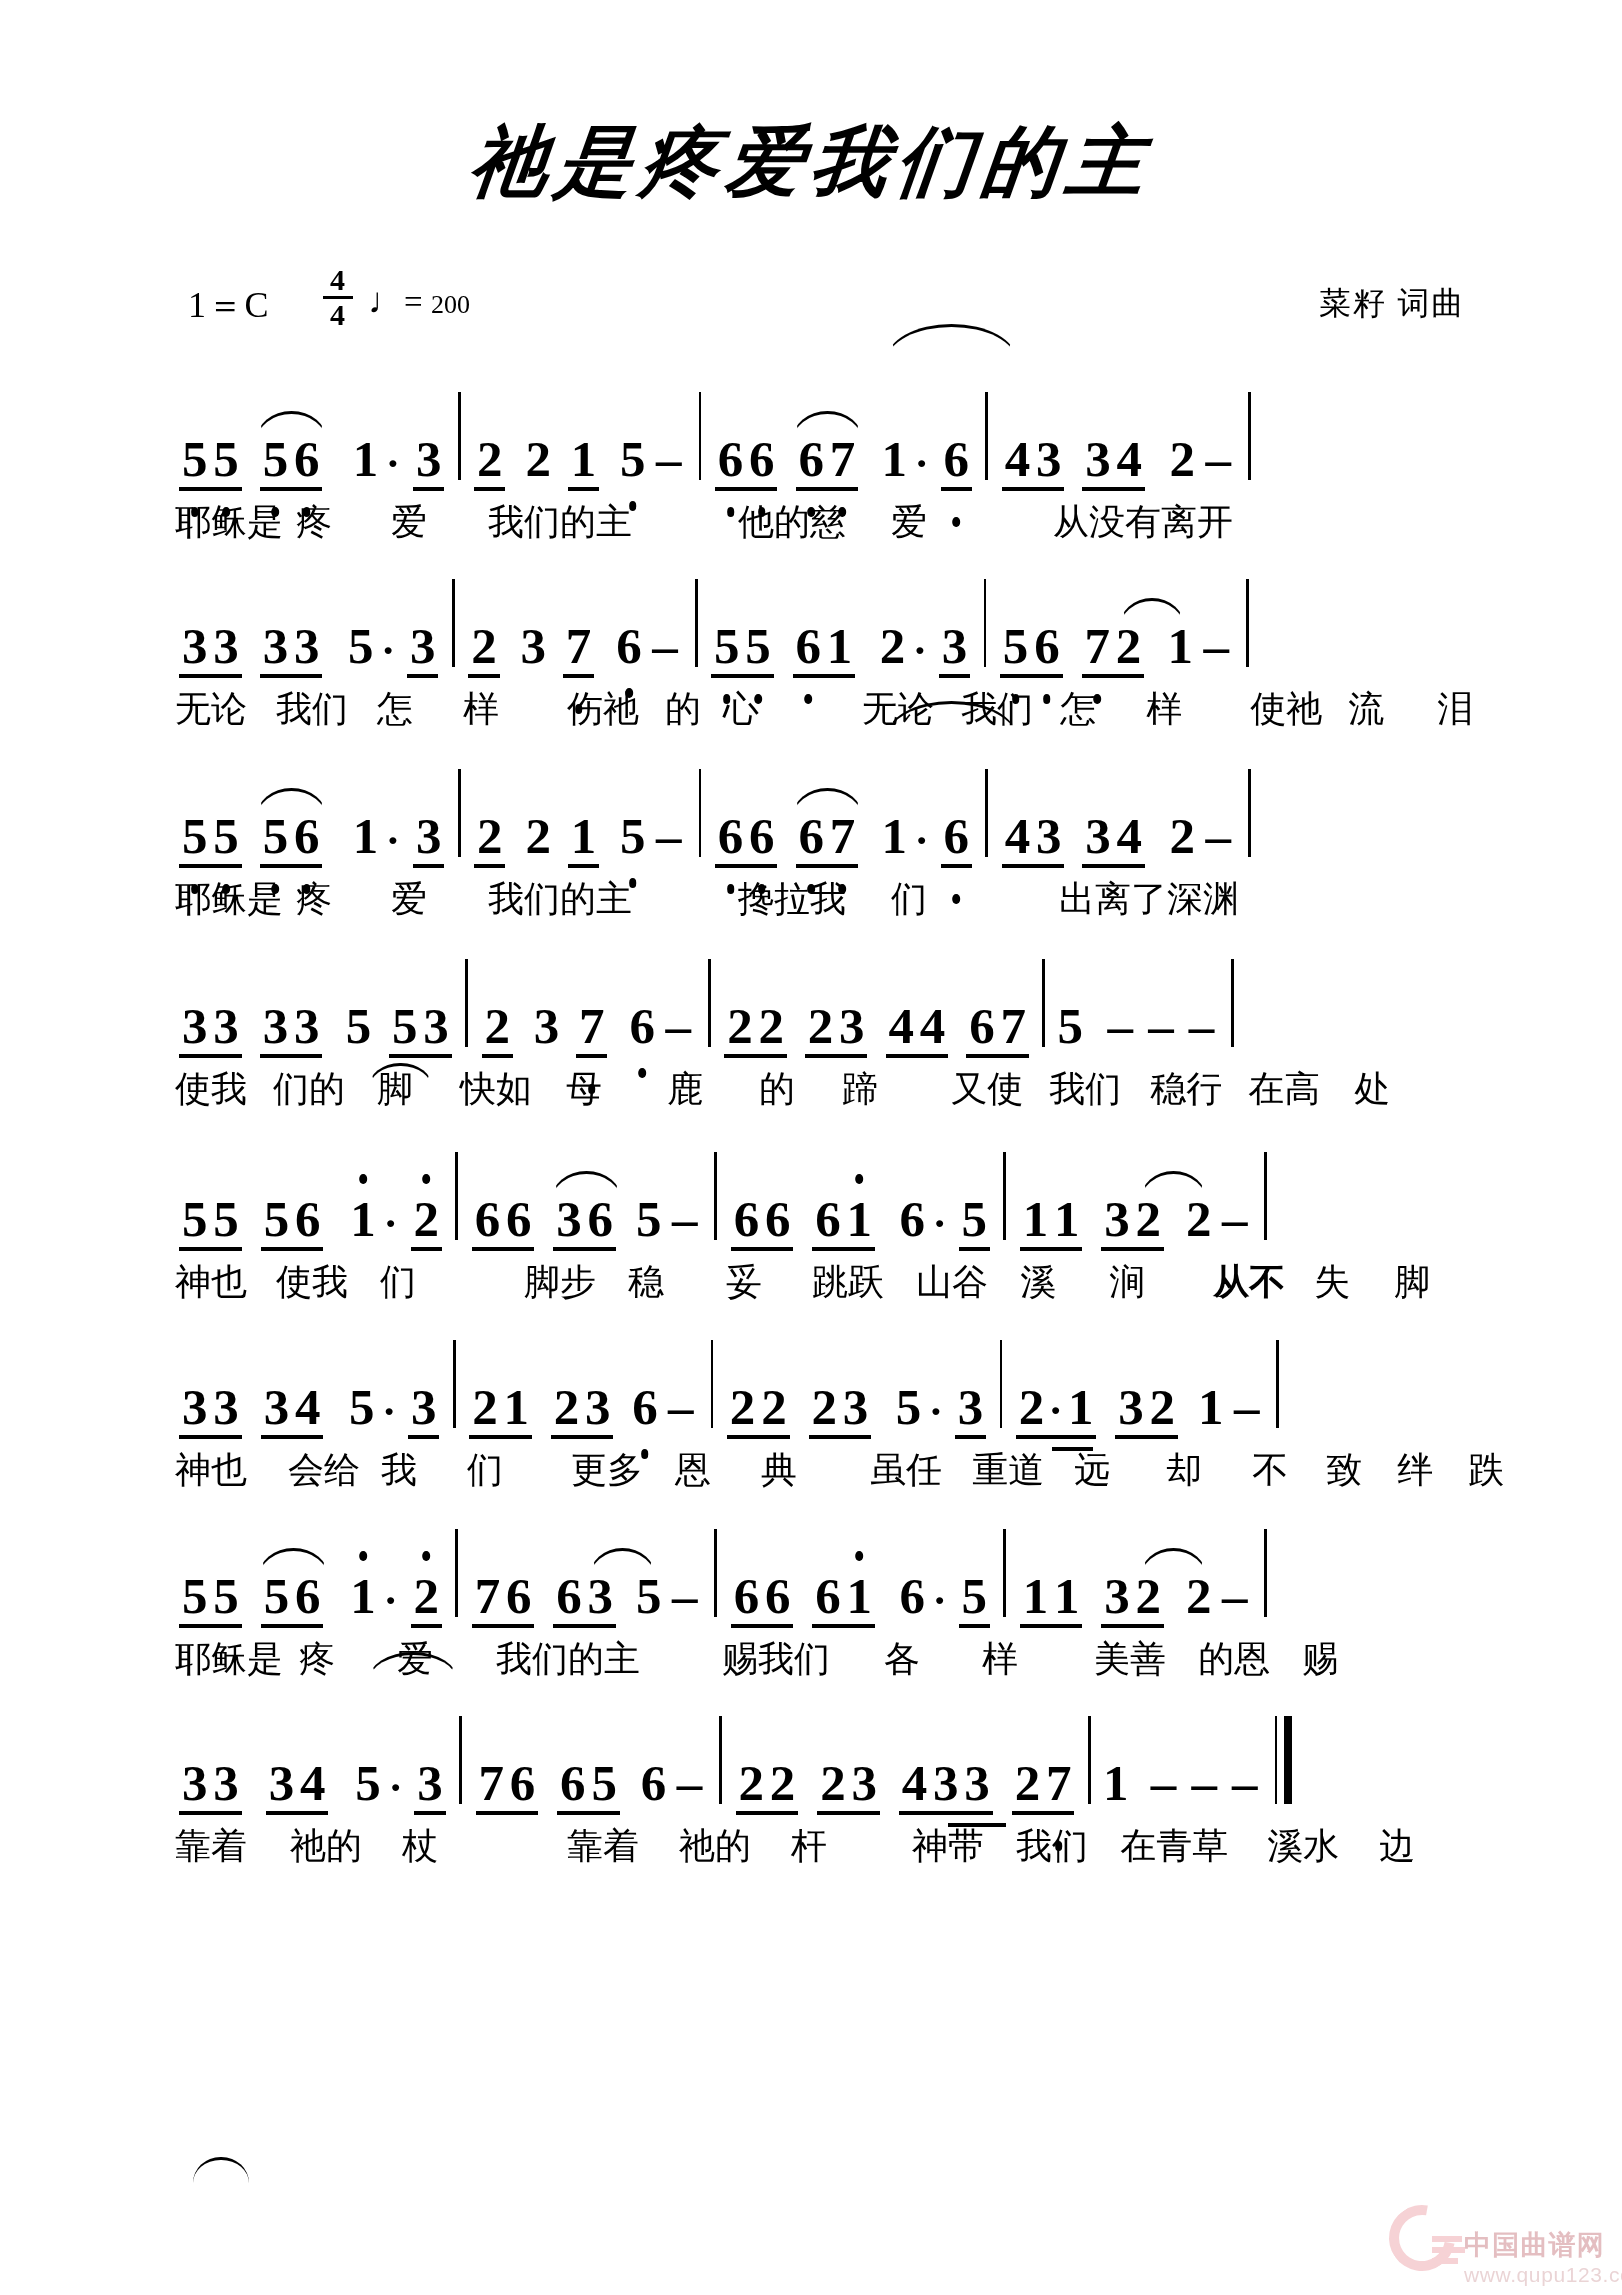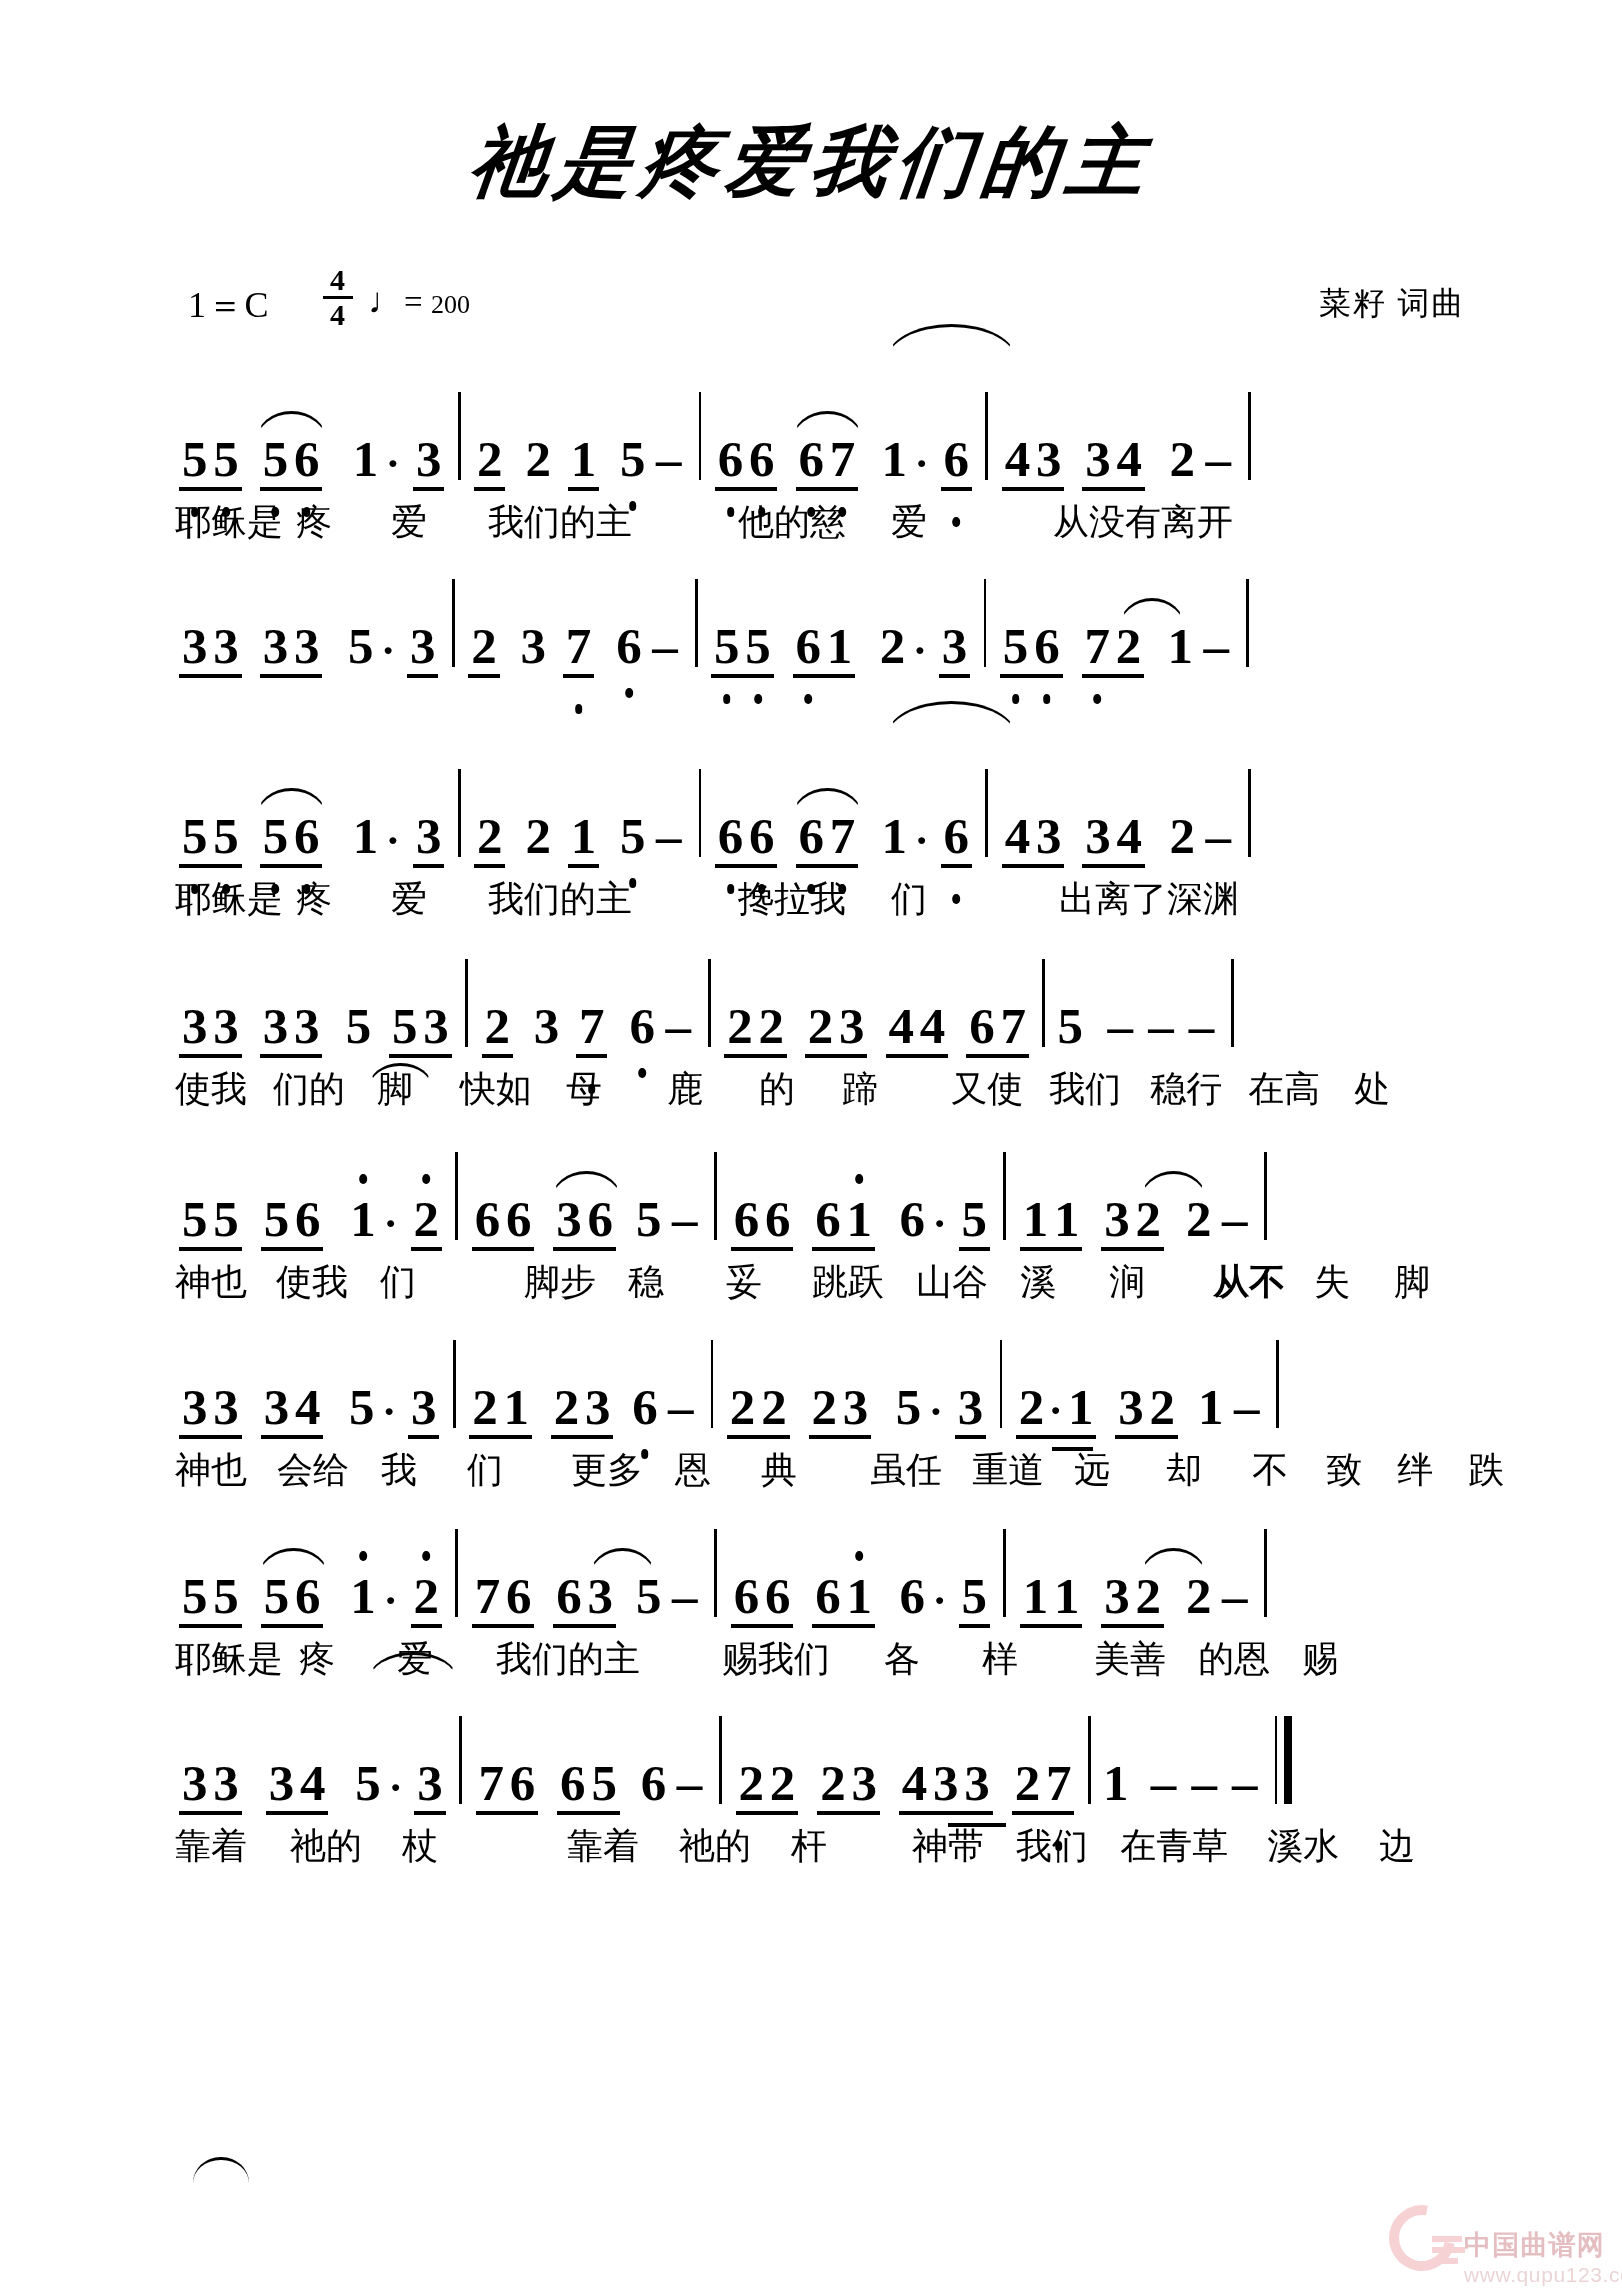--- a/index.html
+++ b/index.html
@@ -344,20 +344,36 @@
       </div>
       <div class="grp beam1" style="margin-left:15px;">
         <div class="slur" style="left:37px;top:-24.6px;width:64px;"></div>
         <span class="note">7<i class="lowdot"></i></span>
         <span class="note">2</span>
       </div>
       <span class="note" style="margin-left:16.4px;">1</span>
       <span class="dash">–</span>
     </div>
     <div class="barline"></div>
+  </div>
+  <div class="lyricrow">
+    <span style="width:91px;">无论</span>
+    <span style="width:91px;">我们</span>
+    <span style="width:76px;">怎</span>
+    <span style="width:94px;">样</span>
+    <span style="width:88px;">伤祂</span>
+    <span style="width:48px;">的</span>
+    <span style="width:129px;">心</span>
+    <span style="width:89px;">无论</span>
+    <span style="width:89px;">我们</span>
+    <span style="width:76px;">怎</span>
+    <span style="width:94px;">样</span>
+    <span style="width:88px;">使祂</span>
+    <span style="width:79px;">流</span>
+    <span style="width:53px;">泪</span>
   </div>
 </div>
 
 <div class="system" style="top:751px;">
   <div class="noterow">
     <div class="measure">
       <div class="grp beam1">
         <span class="note">5<i class="lowdot"></i></span>
         <span class="note">5<i class="lowdot"></i></span>
       </div>
@@ -641,21 +657,21 @@
         <span class="note">3</span>
         <span class="note">2</span>
       </div>
       <span class="note" style="margin-left:13px;">1</span>
       <span class="dash">–</span>
     </div>
     <div class="barline"></div>
   </div>
   <div class="lyricrow">
     <span style="width:92px;">神也</span>
-    <span style="width:94px;">会给</span>
+    <span style="width:94px;text-align:center;">会给</span>
     <span style="width:76px;">我</span>
     <span style="width:94px;">们</span>
     <span style="width:94px;">更多</span>
     <span style="width:76px;">恩</span>
     <span style="width:99px;">典</span>
     <span style="width:92px;">虽任</span>
     <span style="width:92px;">重道</span>
     <span style="width:82px;">远</span>
     <span style="width:76px;">却</span>
     <span style="width:64px;">不</span>

